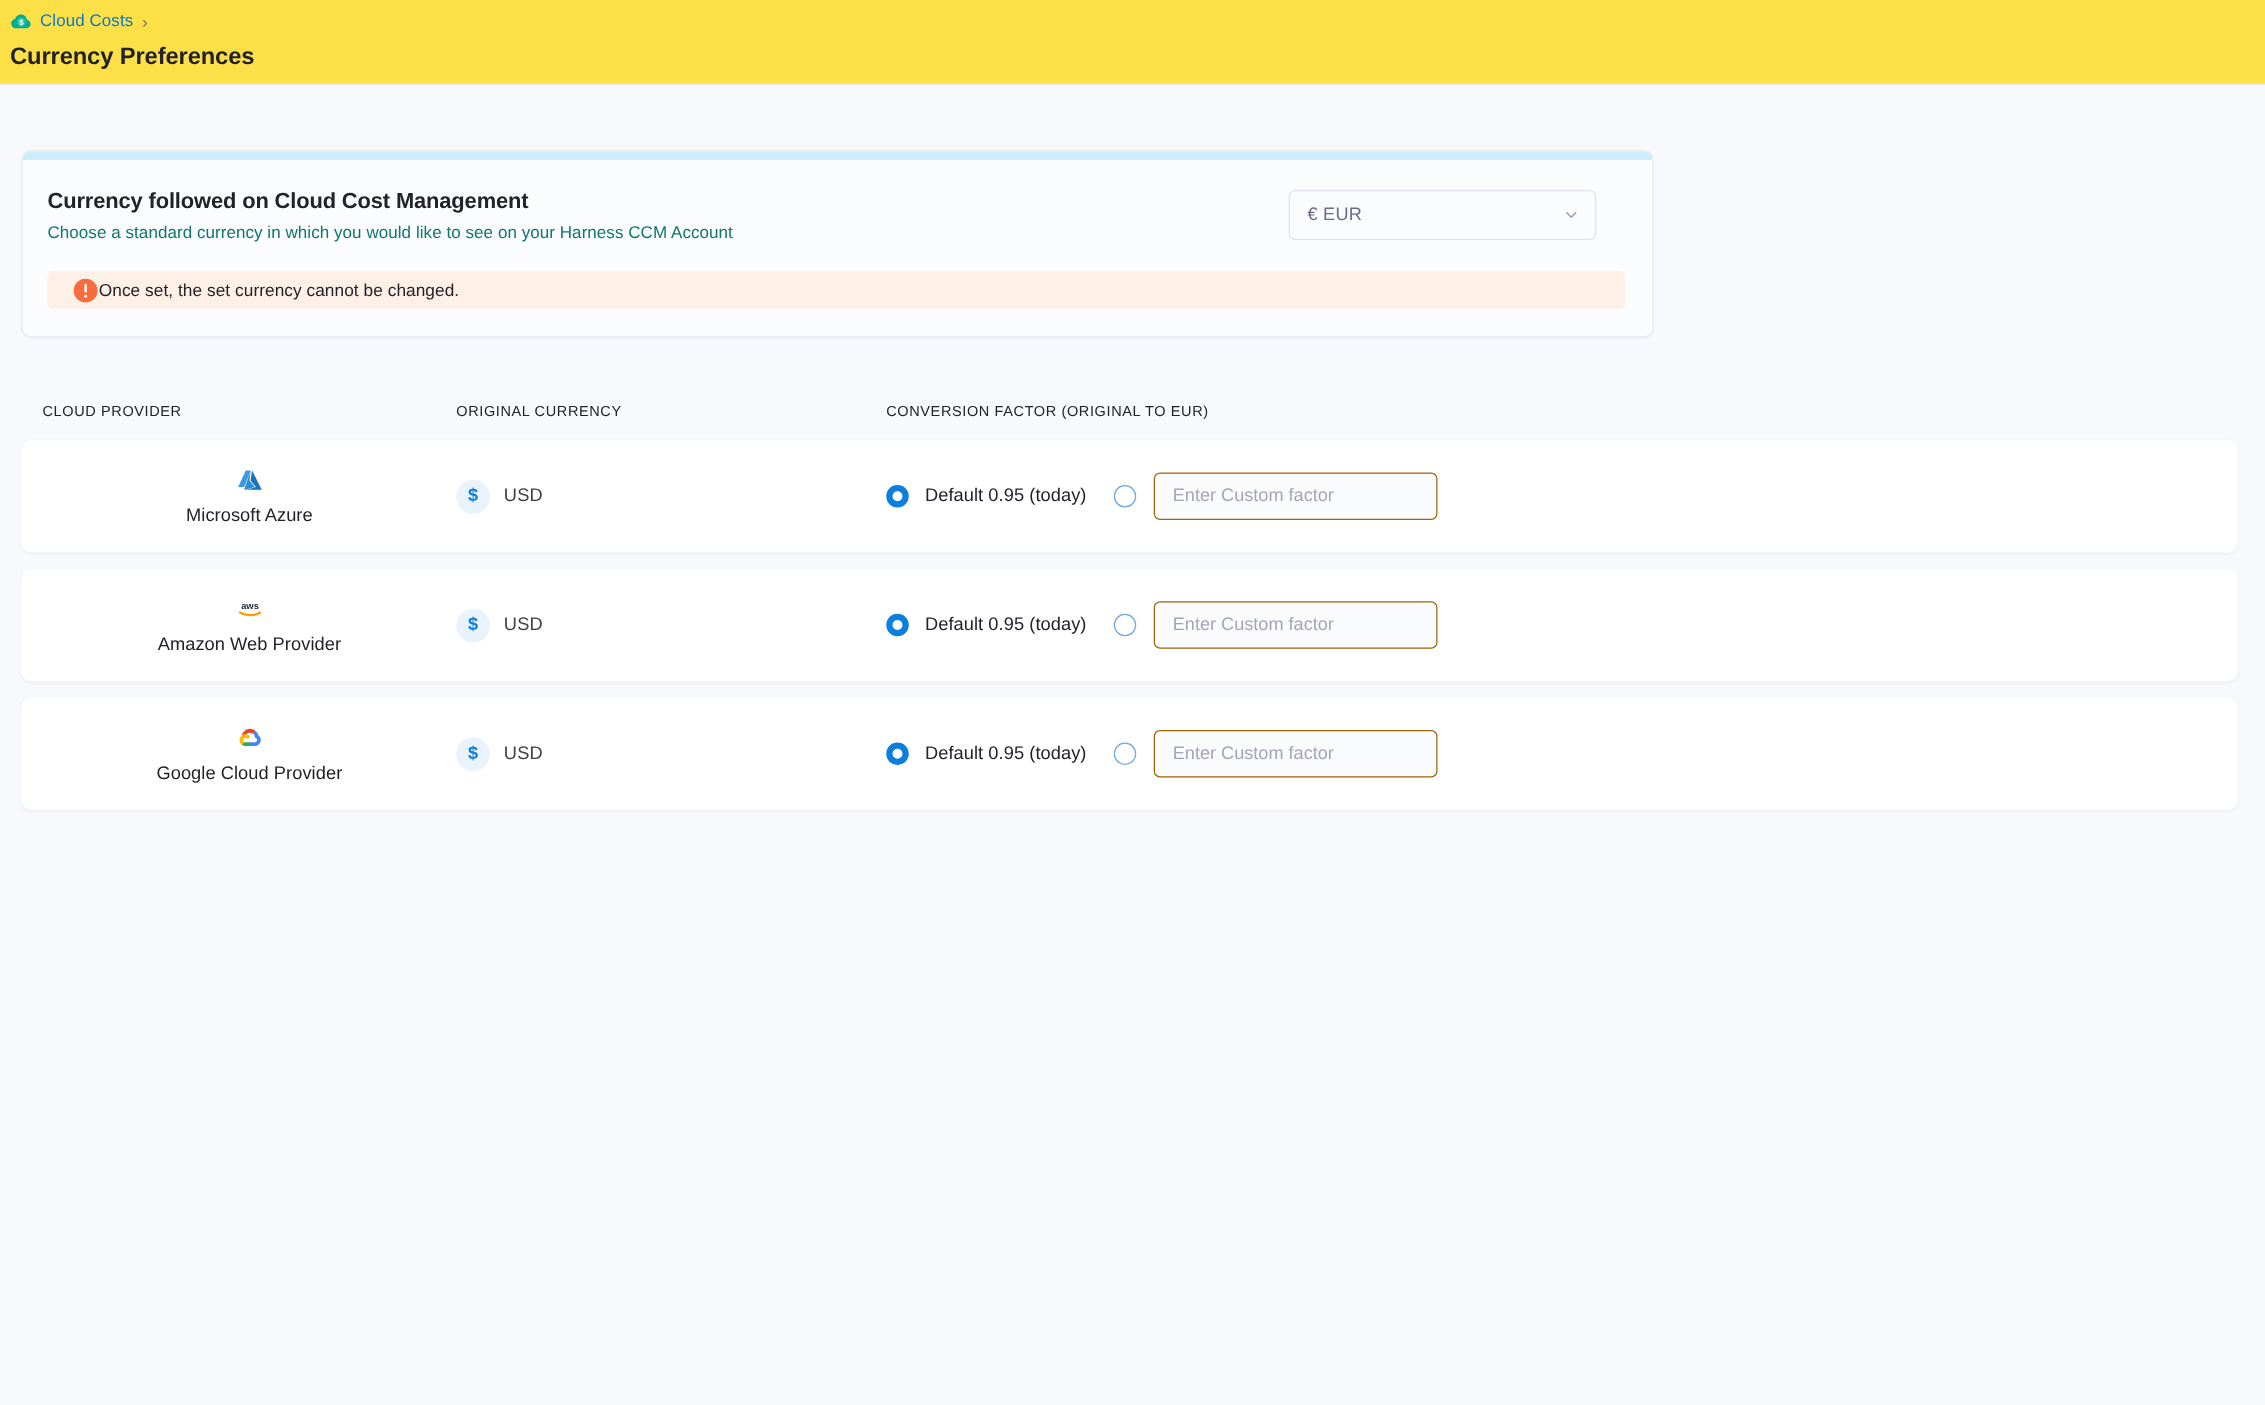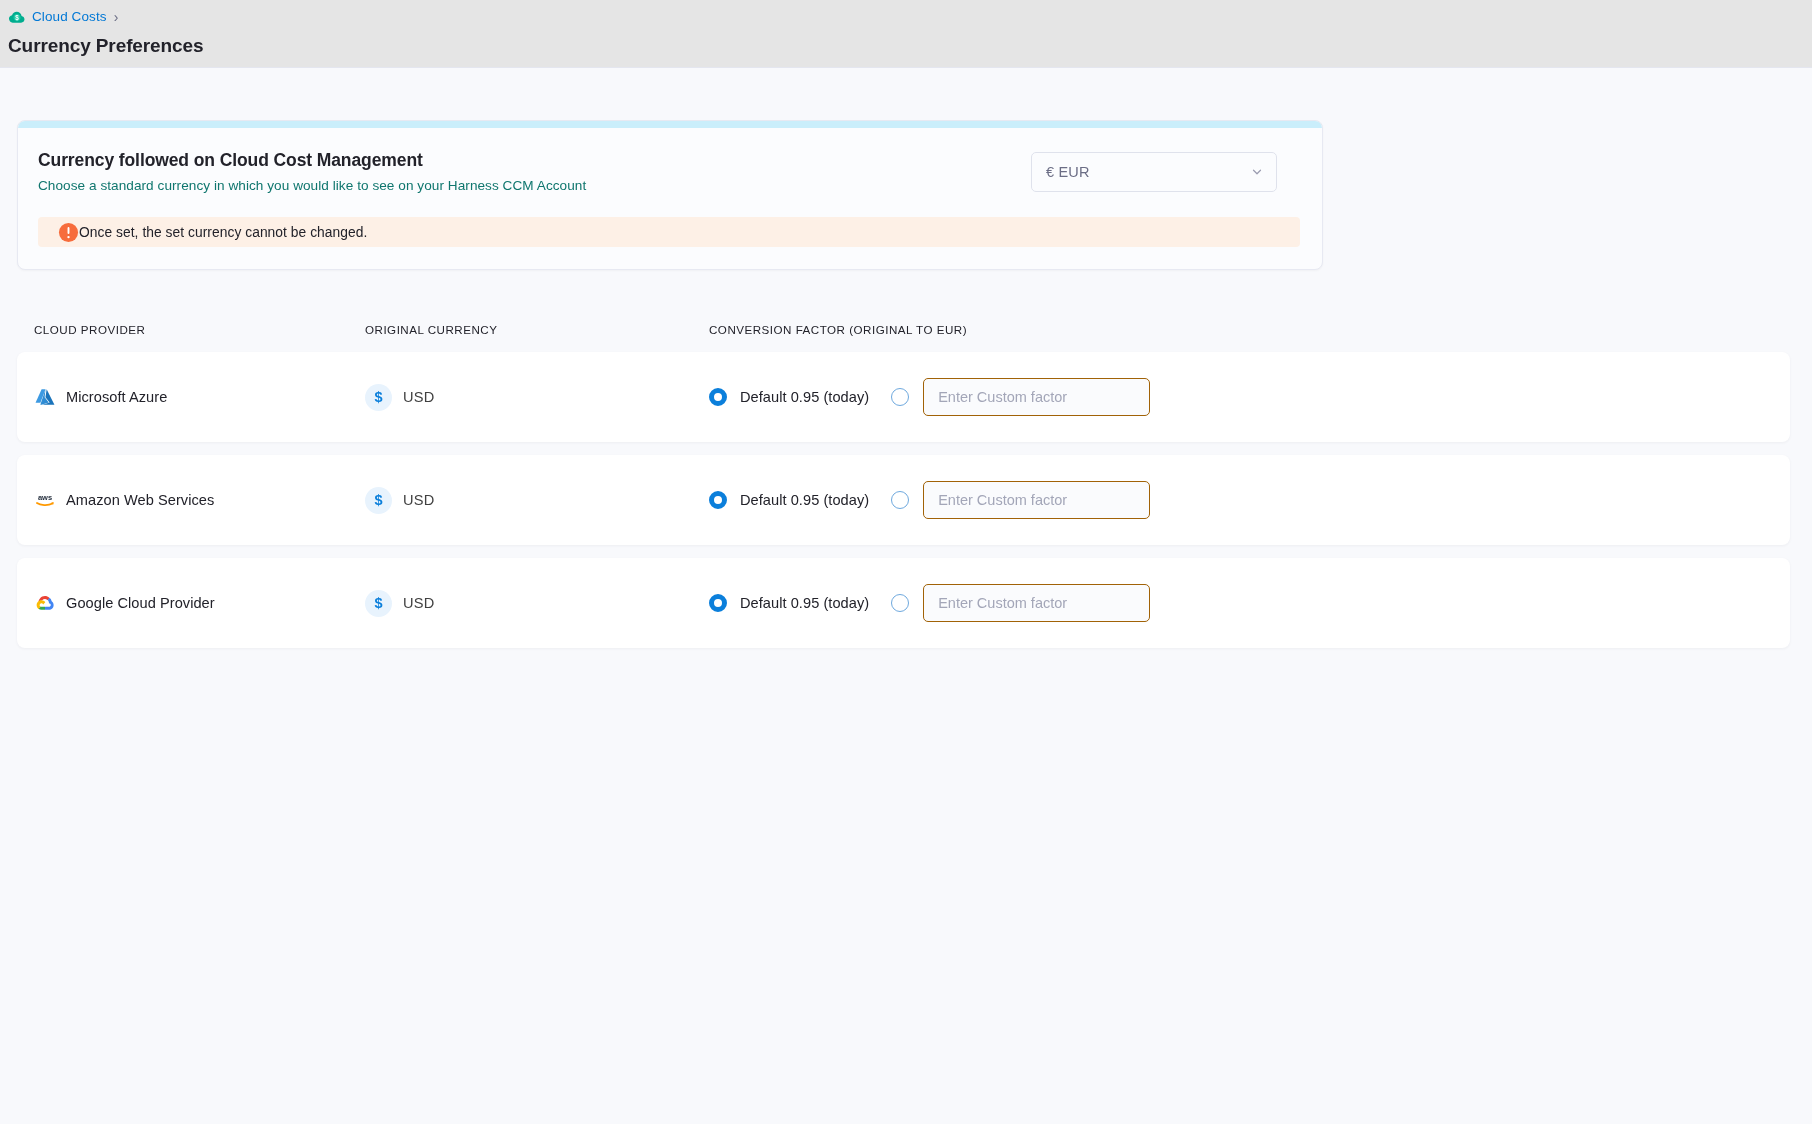--- a/index.html
+++ b/index.html
@@ -6,21 +6,21 @@
   html, body {
     width: 1812px;
     height: 1124px;
     background: #f8f9fc;
     font-family: "Liberation Sans", sans-serif;
     -webkit-font-smoothing: antialiased;
   }
 
   
   .page-header {
-    background: #e5e5e5;
+    background: #fde047;
     height: 68px;
     border-bottom: 1px solid #e4e6ef;
     padding: 6px 0 0 8px;
   }
   .breadcrumb {
     display: flex;
     align-items: center;
     gap: 6px;
     height: 22px;
   }
@@ -145,21 +145,21 @@
     margin: 0 0 13px 17px;
     width: 1773px;
     height: 90px;
     background: #ffffff;
     border-radius: 8px;
     display: flex;
     align-items: center;
     box-shadow: 0 1px 3px rgba(40,41,61,0.05);
   }
   .cell { display: flex; align-items: center; }
-  .cell.col-provider { gap: 10px; }
+  .cell.col-provider { gap: 10px; flex-direction: column; }
   .provider-logo { width: 22px; height: 22px; display: block; flex: none; }
   .provider-name {
     font-size: 14.6px;
     color: #22222a;
     letter-spacing: .05px;
   }
   .cell.col-currency { gap: 11px; }
   .usd-badge {
     width: 27px; height: 27px;
     border-radius: 50%;
@@ -301,21 +301,21 @@
         </div>
       </div>
 
       <div class="trow">
         <div class="cell col-provider">
           <svg class="provider-logo" viewBox="0 0 24 24">
             <text x="12" y="12" font-family="Liberation Sans, sans-serif" font-size="8.2" font-weight="bold" fill="#252f3e" text-anchor="middle">aws</text>
             <path d="M3.2 15.2c3.6 2.6 11.8 3.3 17.0.6" fill="none" stroke="#f90" stroke-width="1.9" stroke-linecap="round"></path>
             <path d="M18.6 15.0l2.9-.9-.6 3.0z" fill="#f90"></path>
           </svg>
-          <span class="provider-name">Amazon Web Services</span>
+          <span class="provider-name">Amazon Web Provider</span>
         </div>
         <div class="cell col-currency">
           <span class="usd-badge">
             <span>$</span>
           </span>
           <span class="currency-code">USD</span>
         </div>
         <div class="cell col-factor factor-group">
           <label class="radio-opt">
             <span class="radio checked"></span>

